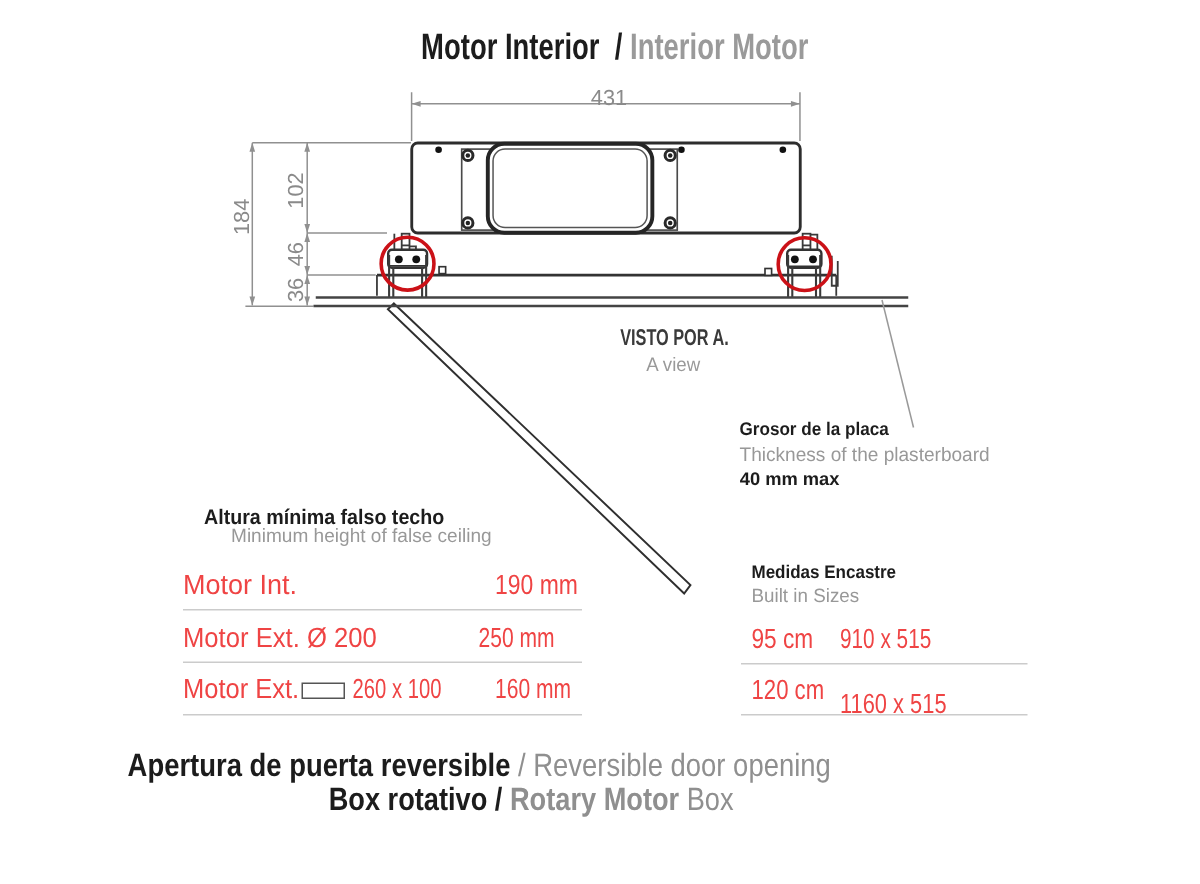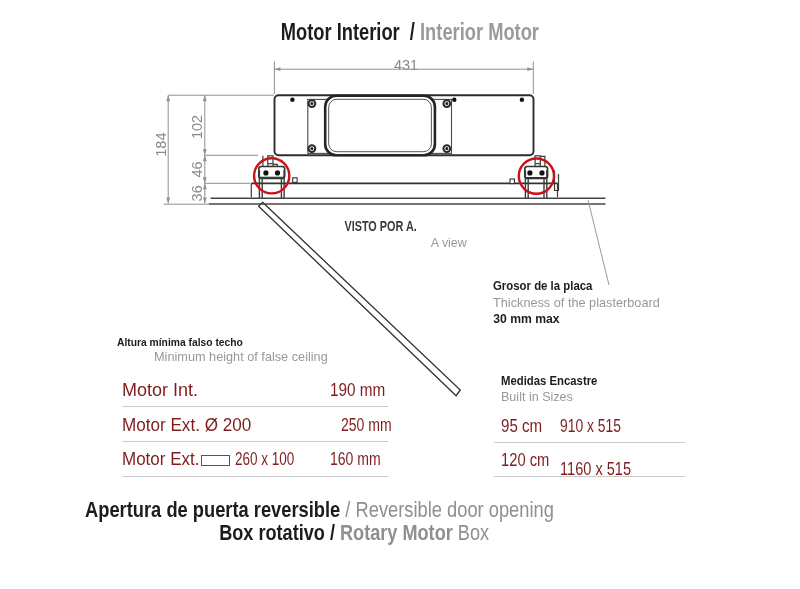--- a/index.html
+++ b/index.html
@@ -1,21 +1,21 @@
 <!DOCTYPE html>
 <html><head>
 <meta charset="utf-8">
 <style>
   html,body{margin:0;padding:0;background:#fff;}
   body{width:800px;height:589px;position:relative;overflow:hidden;
        font-family:"Liberation Sans",sans-serif;}
   .abs{position:absolute;white-space:nowrap;line-height:1;}
   .b{font-weight:bold;color:#1c1c1c;}
   .g{color:#989898;}
-  .row{font-size:18.5px;color:#7f1d1d;}
+  .row{font-size:18.5px;color:#ef4444;}
   .sx{display:inline-block;transform-origin:0 0;}
   svg{position:absolute;left:0;top:0;}
 </style>
 </head>
 <body>
 
 <div class="abs" style="left:12px;top:20.4px;width:795px;text-align:center;font-size:24.5px;font-weight:bold;">
   <span style="display:inline-block;transform:scaleX(0.747);transform-origin:50% 0;"><span style="color:#1c1c1c;">Motor Interior&nbsp; / </span><span style="color:#9a9a9a;">Interior Motor</span></span>
 </div>
 
@@ -134,40 +134,40 @@
 
   <path d="M262.6 202.3 L460.3 390.0 L456.1 395.7 L258.6 206.2 Z" fill="#fff" stroke="#2f2f2f" stroke-width="1.3" stroke-linejoin="miter"></path>
 
   <line x1="210.5" y1="198.3" x2="605.5" y2="198.3" stroke="#444" stroke-width="1.6"></line>
   <line x1="209" y1="204" x2="605.5" y2="204" stroke="#444" stroke-width="1.6"></line>
 
   <line x1="588" y1="200" x2="609" y2="285" stroke="#999" stroke-width="1"></line>
 
 </svg>
 
-<div class="abs" style="left:329.8px;top:217.7px;width:240px;font-size:15.2px;font-weight:bold;color:#3a3a3a;">
+<div class="abs" style="left:329.8px;top:217.7px;width:240px;text-align:center;font-size:15.2px;font-weight:bold;color:#3a3a3a;">
   <span style="display:inline-block;transform:scaleX(0.715);transform-origin:50% 0;">VISTO POR A.</span>
 </div>
 <div class="abs" style="left:329px;top:235.8px;width:240px;text-align:center;font-size:13px;color:#999;">
   <span style="display:inline-block;transform:scaleX(0.957);transform-origin:50% 0;">A view</span>
 </div>
 
 <div class="abs" style="left:493.2px;top:279.5px;font-size:12.2px;"><span class="sx b" style="transform:scaleX(0.935);">Grosor de la placa</span></div>
 <div class="abs" style="left:493.2px;top:296.2px;font-size:13px;"><span class="sx g" style="transform:scaleX(0.978);">Thickness of the plasterboard</span></div>
-<div class="abs" style="left:493.2px;top:312.7px;font-size:12.2px;"><span class="sx b" style="transform:scaleX(1);">30 mm max</span></div>
+<div class="abs" style="left:493.2px;top:312.7px;font-size:12.2px;"><span class="sx b" style="transform:scaleX(1);">40 mm max</span></div>
 
-<div class="abs" style="left:117px;top:337.1px;font-size:11px;text-align:center;"><span class="sx b" style="transform:scaleX(0.936);">Altura mínima falso techo</span></div>
+<div class="abs" style="left:136px;top:337.1px;font-size:14px;text-align:center;"><span class="sx b" style="transform:scaleX(0.936);">Altura mínima falso techo</span></div>
 <div class="abs" style="left:123.6px;top:351px;font-size:12.8px;margin-left:30px;"><span class="sx g" style="transform:scaleX(0.993);">Minimum height of false ceiling</span></div>
 
 <div class="abs row" style="left:122.3px;top:380.6px;"><span class="sx" style="transform:scaleX(0.973);">Motor Int.</span></div>
 <div class="abs row" style="left:330.2px;top:380.6px;"><span class="sx" style="transform:scaleX(0.827);">190 mm</span></div>
 <div class="abs" style="left:121.6px;top:406.2px;width:266.4px;border-top:1px solid #cbcbcb;"></div>
 
 <div class="abs row" style="left:122.3px;top:415.7px;"><span class="sx" style="transform:scaleX(0.924);">Motor Ext. Ø 200</span></div>
-<div class="abs row" style="left:341px;top:415.7px;"><span class="sx" style="transform:scaleX(0.759);">250 mm</span></div>
+<div class="abs row" style="left:319px;top:415.7px;"><span class="sx" style="transform:scaleX(0.759);">250 mm</span></div>
 <div class="abs" style="left:121.6px;top:441.2px;width:266.4px;border-top:1px solid #cbcbcb;"></div>
 
 <div class="abs row" style="left:122.3px;top:450.4px;"><span class="sx" style="transform:scaleX(0.919);">Motor Ext.</span></div>
 <div class="abs" style="left:201.3px;top:455.2px;width:26.6px;height:9.3px;border:1.4px solid #555;"></div>
 <div class="abs row" style="left:234.7px;top:450.4px;"><span class="sx" style="transform:scaleX(0.73);">260 x 100</span></div>
 <div class="abs row" style="left:330.2px;top:450.4px;"><span class="sx" style="transform:scaleX(0.759);">160 mm</span></div>
 <div class="abs" style="left:121.6px;top:476.2px;width:266.4px;border-top:1px solid #cbcbcb;"></div>
 
 <div class="abs" style="left:501px;top:375.2px;font-size:12.2px;"><span class="sx b" style="transform:scaleX(0.93);">Medidas Encastre</span></div>
 <div class="abs" style="left:501px;top:390.5px;font-size:12.8px;"><span class="sx g" style="transform:scaleX(0.98);">Built in Sizes</span></div>

